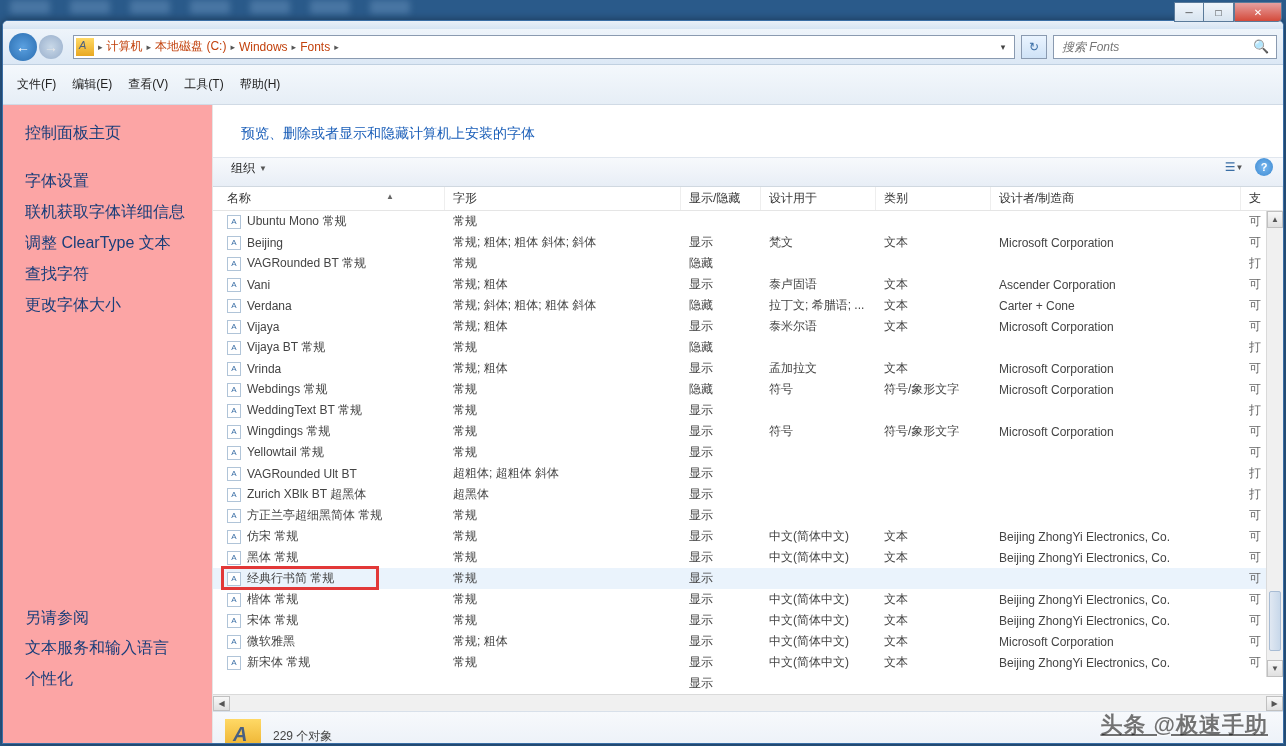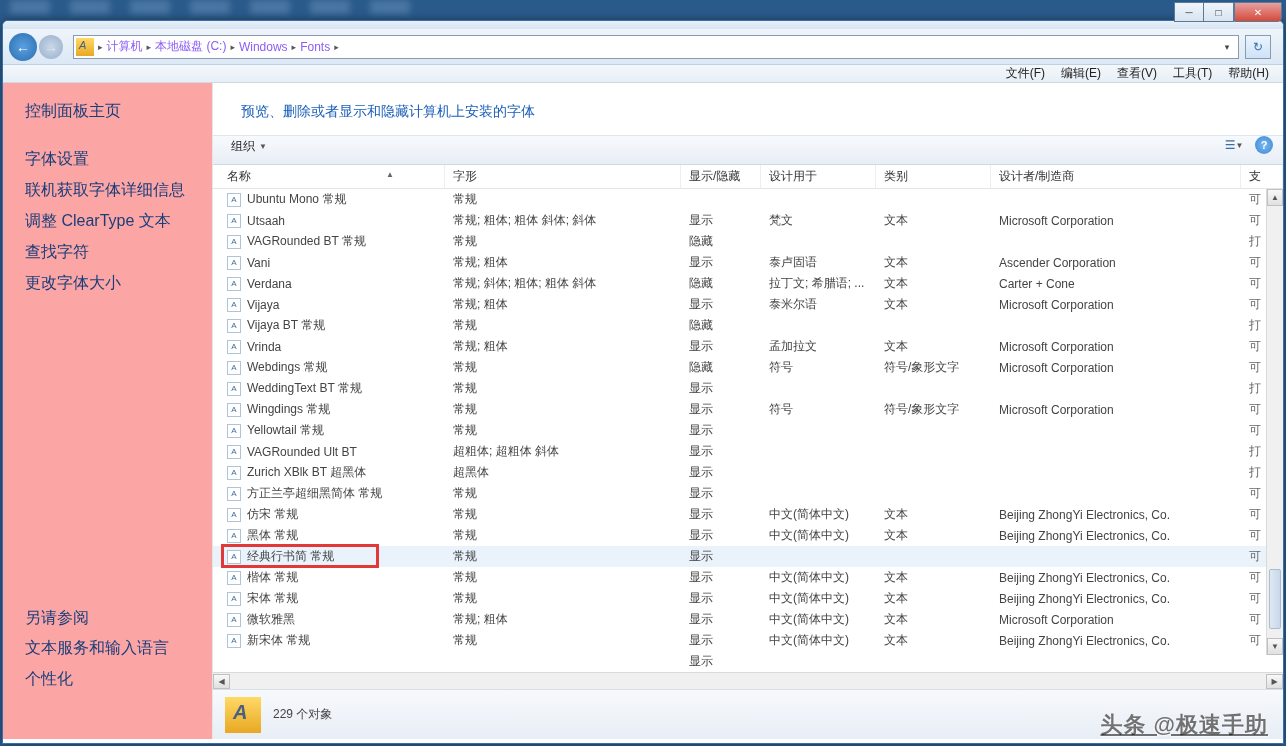--- a/index.html
+++ b/index.html
@@ -10,28 +10,28 @@
   .win-btn.close { width: 48px; background: linear-gradient(#e7a0a0, #d44a3a); color: #fff; border-radius: 0 0 4px 0; }
   .win-btn.min + .win-btn { border-left: none; }
   .win-controls-outer { position: absolute; right: 4px; top: 2px; display:flex; z-index:200;}
   .navbar { height: 36px; background: linear-gradient(#eef4fa, #dce8f5); display: flex; align-items: center; padding: 0 6px; border-bottom: 1px solid #c0d0e0; }
   .nav-arrows { display: flex; align-items: center; margin-right: 8px; }
   .nav-arrow { width: 28px; height: 28px; border-radius: 50%; background: radial-gradient(#5aa0e0, #2a6db0); display: flex; align-items: center; justify-content: center; color: #fff; font-size: 14px; margin-right: 2px; }
   .nav-arrow.fwd { width: 24px; height: 24px; background: radial-gradient(#c8d8e8, #98aecb); color: #e8e8e8;}
   .addressbar { flex: 1; height: 24px; background: #fff; border: 1px solid #8a9ab0; display: flex; align-items: center; padding: 0 2px; margin-right: 6px; }
   .addr-icon { width: 18px; height: 18px; background: linear-gradient(#ffd966, #e8a822); margin-right: 4px; position:relative; }
   .addr-icon::after{content:"A"; position:absolute; left:3px; top:1px; font-size:11px; font-style:italic; color:#4a6080;}
-  .crumb { font-size: 12px; color: #8b5cf6; padding: 0 4px; cursor: default; }
+  .crumb { font-size: 12px; color: #c2410c; padding: 0 4px; cursor: default; }
   .crumb-sep { font-size: 9px; color: #555; }
   .addr-drop { margin-left: auto; width: 18px; text-align: center; font-size: 9px; color: #444; }
   .refresh-btn { width: 26px; height: 24px; border: 1px solid #8a9ab0; background: linear-gradient(#eaf4ff,#cfe2f6); display:flex; align-items:center; justify-content:center; font-size:12px; color:#3a6ea5; margin-right:6px;}
   .searchbar { width: 224px; height: 24px; background: #fff; border: 1px solid #8a9ab0; display: flex; align-items: center; padding: 0 6px; }
   .searchbar input { border: none; outline: none; flex: 1; font-size: 12px; color: #888; font-style: italic; }
   .search-icon { font-size: 13px; color: #5a7aa0; }
-  .menubar { height: 18px; background: linear-gradient(#f4f8fc, #e6eef6); display: flex; align-items: center; padding: 0 6px; border-bottom: 1px solid #d0dae5; justify-content: flex-end; }
+  .menubar { height: 40px; background: linear-gradient(#f4f8fc, #e6eef6); display: flex; align-items: center; padding: 0 6px; border-bottom: 1px solid #d0dae5; }
   .menu-item { font-size: 12px; color: #222; padding: 0 8px; }
   .body { display: flex; height: calc(100% - 66px); }
   .sidebar { width: 210px; background: #fca5a5; border-right: 1px solid #e5e5e5; padding: 14px 0 0 0; font-size: 16px; overflow:hidden;}
   .side-head { color: #1a3e7a; padding: 4px 22px; }
   .side-link { color: #1a3e7a; padding: 5px 22px; cursor: pointer; }
   .side-spacer { height: 18px; }
   .side-section { padding: 4px 22px; color: #1a3e7a; }
   .side-bottom { position:absolute; bottom:48px; left:0; width:210px;margin-top:34px;}
   .main { flex: 1; display: flex; flex-direction: column; position:relative; }
   .page-title { font-size: 14px; color: #1a5eb8; padding: 20px 28px 14px; }
@@ -110,20 +110,24 @@
       <span class="crumb-sep">▸</span>
       <span class="crumb">本地磁盘 (C:)</span>
       <span class="crumb-sep">▸</span>
       <span class="crumb">Windows</span>
       <span class="crumb-sep">▸</span>
       <span class="crumb">Fonts</span>
       <span class="crumb-sep">▸</span>
       <span class="addr-drop">▾</span>
     </div>
     <div class="refresh-btn">↻</div>
+    <div class="searchbar">
+      <input placeholder="搜索 Fonts" style="">
+      <span class="search-icon">🔍</span>
+    </div>
   </div>
 
   <div class="menubar">
     <span class="menu-item">文件(F)</span>
     <span class="menu-item">编辑(E)</span>
     <span class="menu-item">查看(V)</span>
     <span class="menu-item">工具(T)</span>
     <span class="menu-item">帮助(H)</span>
   </div>
 
@@ -184,21 +188,21 @@
             <div class="cell shape">常规</div>
             <div class="cell show">显示</div>
             <div class="cell lang"></div>
             <div class="cell cat"></div>
             <div class="cell maker"></div>
             <div class="cell last">可</div>
           </div>
           <div class="row">
             <div class="cell name">
               <span class="fi">A</span>
-              <span>Utsaah</span>
+              <span>Beijing</span>
             </div>
             <div class="cell shape">常规; 粗体; 粗体 斜体; 斜体</div>
             <div class="cell show">隐藏</div>
             <div class="cell lang">梵文</div>
             <div class="cell cat">文本</div>
             <div class="cell maker">Microsoft Corporation</div>
             <div class="cell last">可</div>
           </div>
           <div class="row">
             <div class="cell name">

